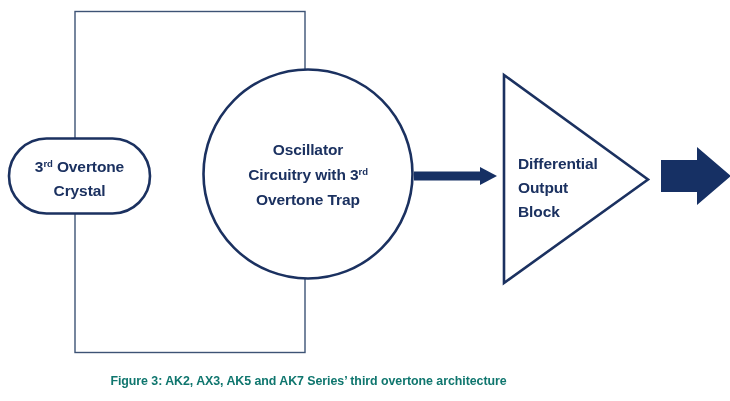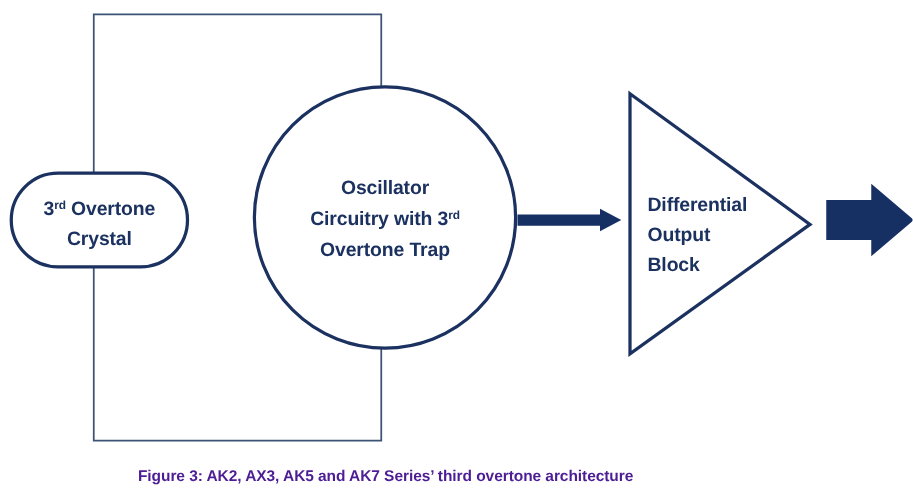--- a/index.html
+++ b/index.html
@@ -37,21 +37,21 @@
   .shape-label.sup {
     font-size: 9.5px;
     font-weight: bold;
   }
   .caption {
     position: absolute;
     left: 0;
     top: 374px;
     width: 617px;
     text-align: center;
-    color: #4c1d95;
+    color: #0f766e;
     font-family: "Liberation Sans", sans-serif;
     font-weight: bold;
     font-size: 12.4px;
     letter-spacing: -0.05px;
     white-space: nowrap;
   }
 </style>
 </head>
 <body>
 

